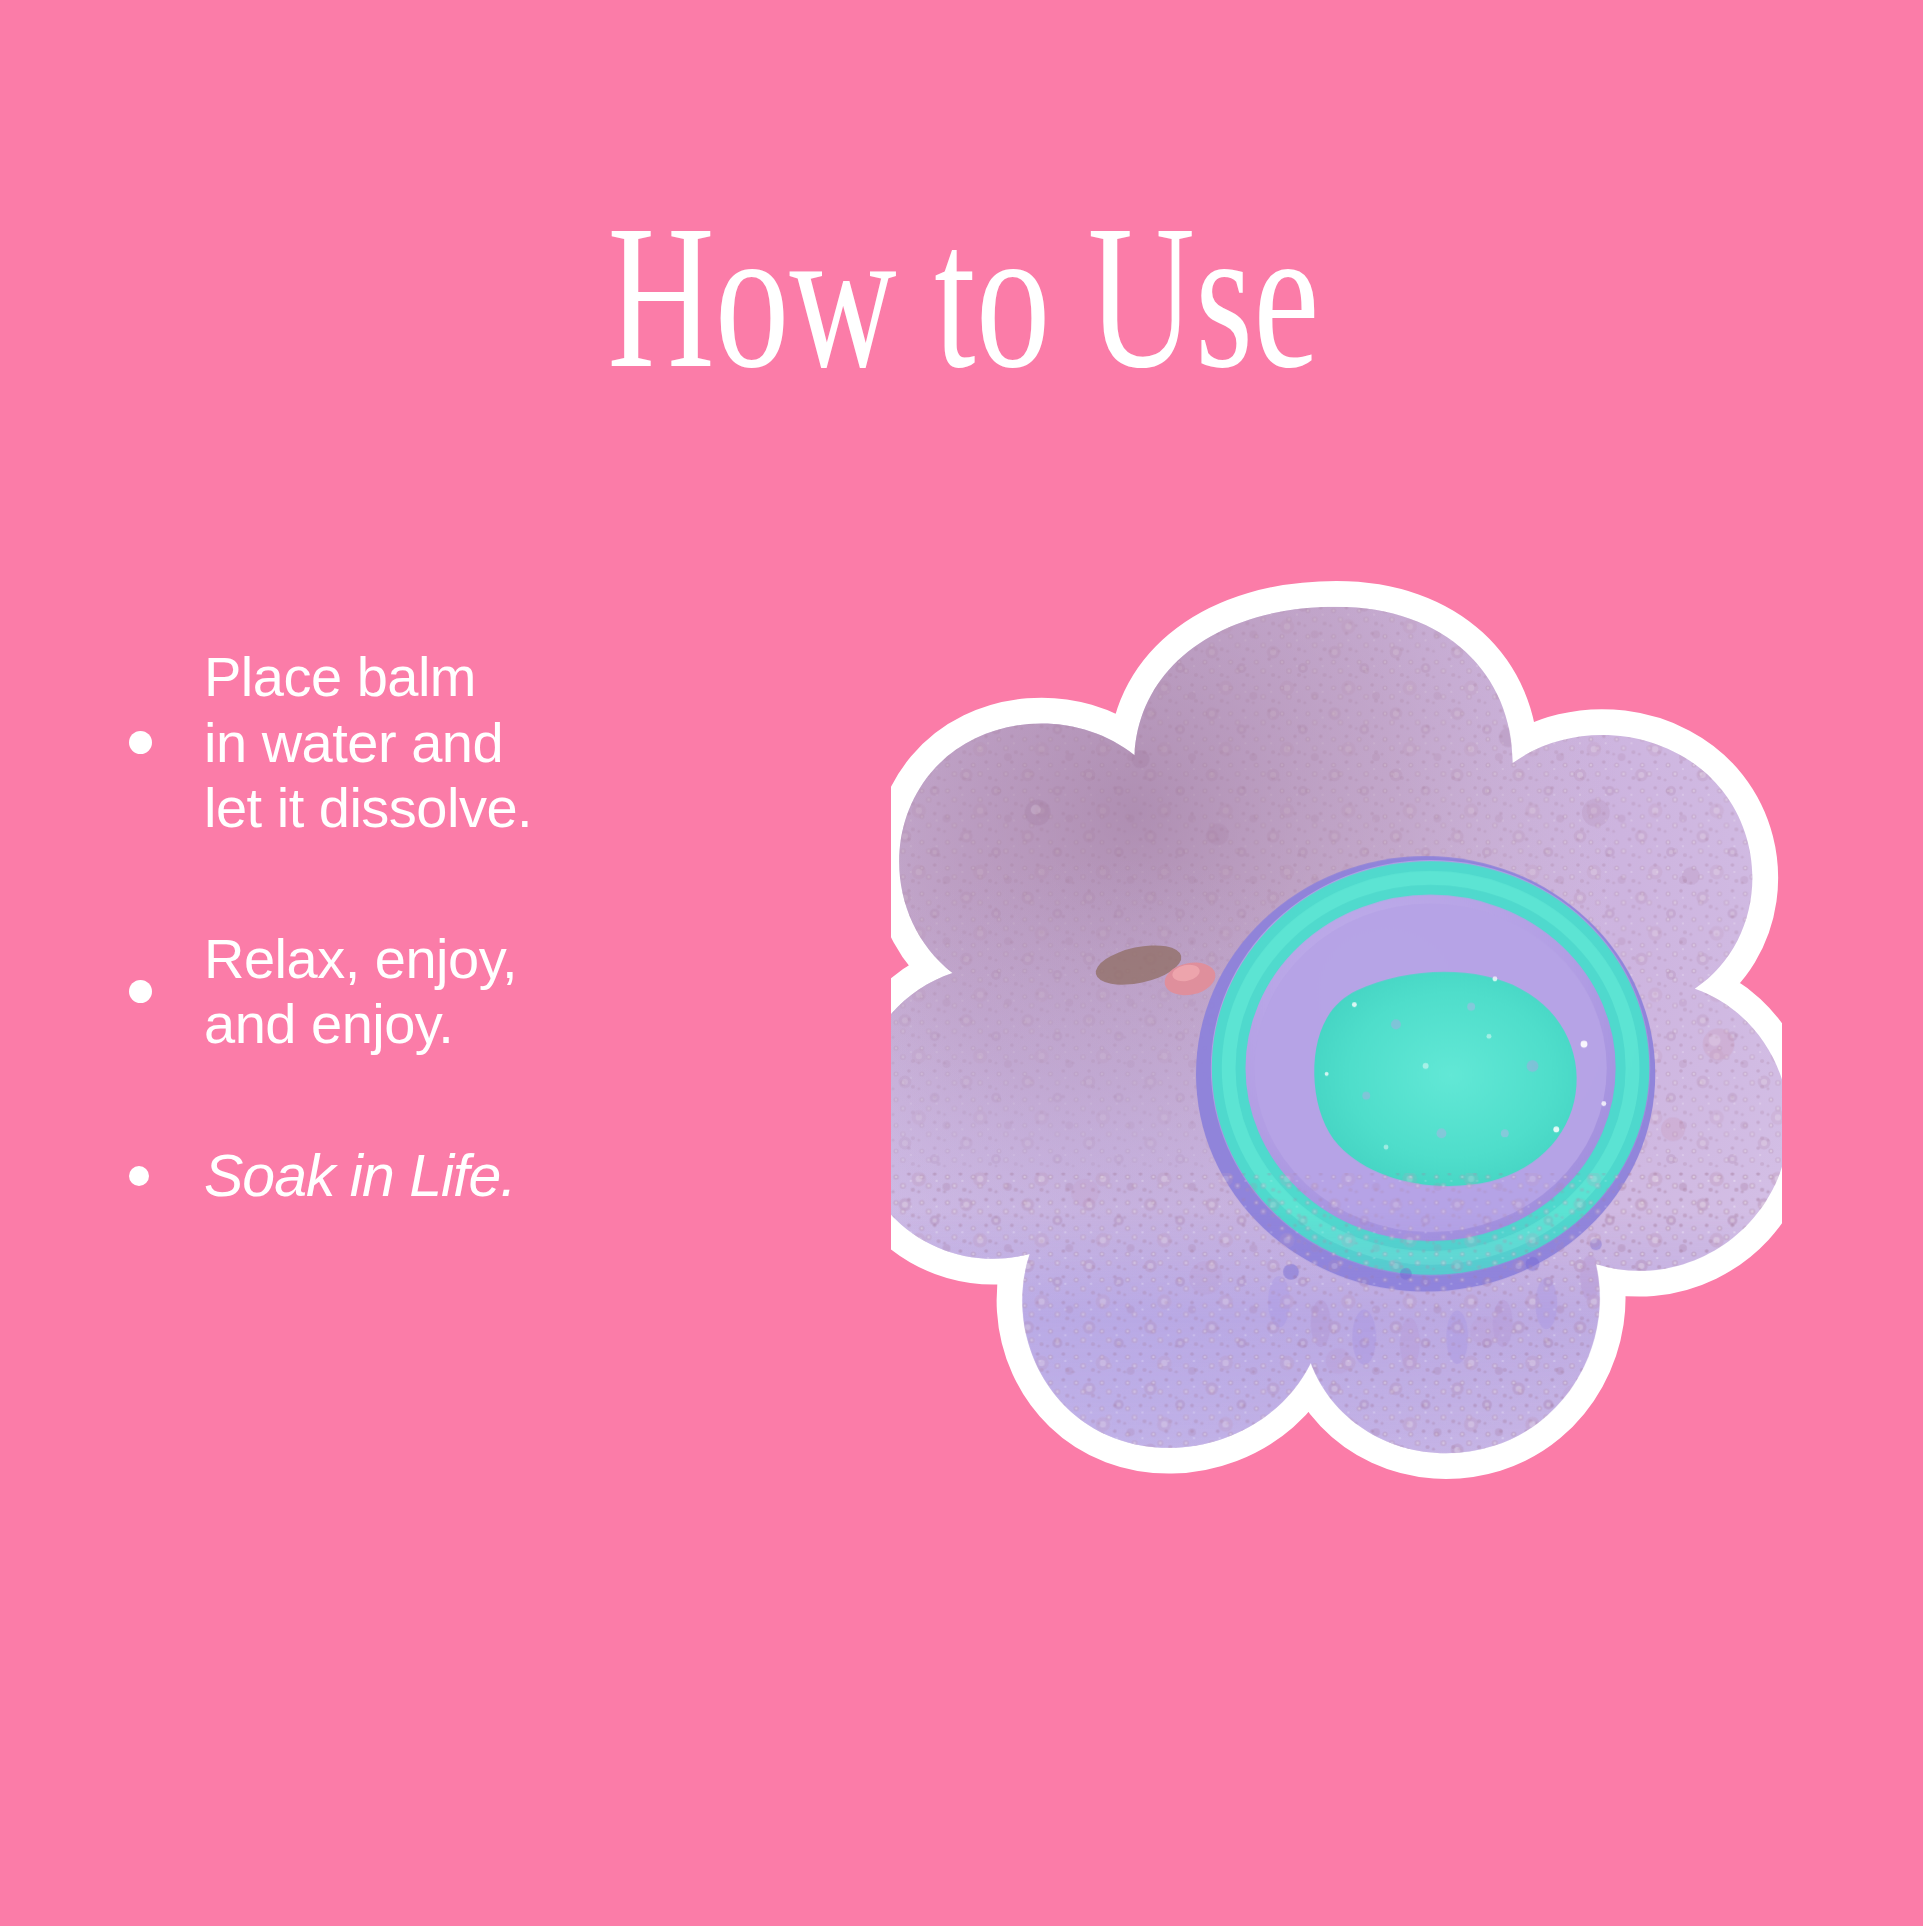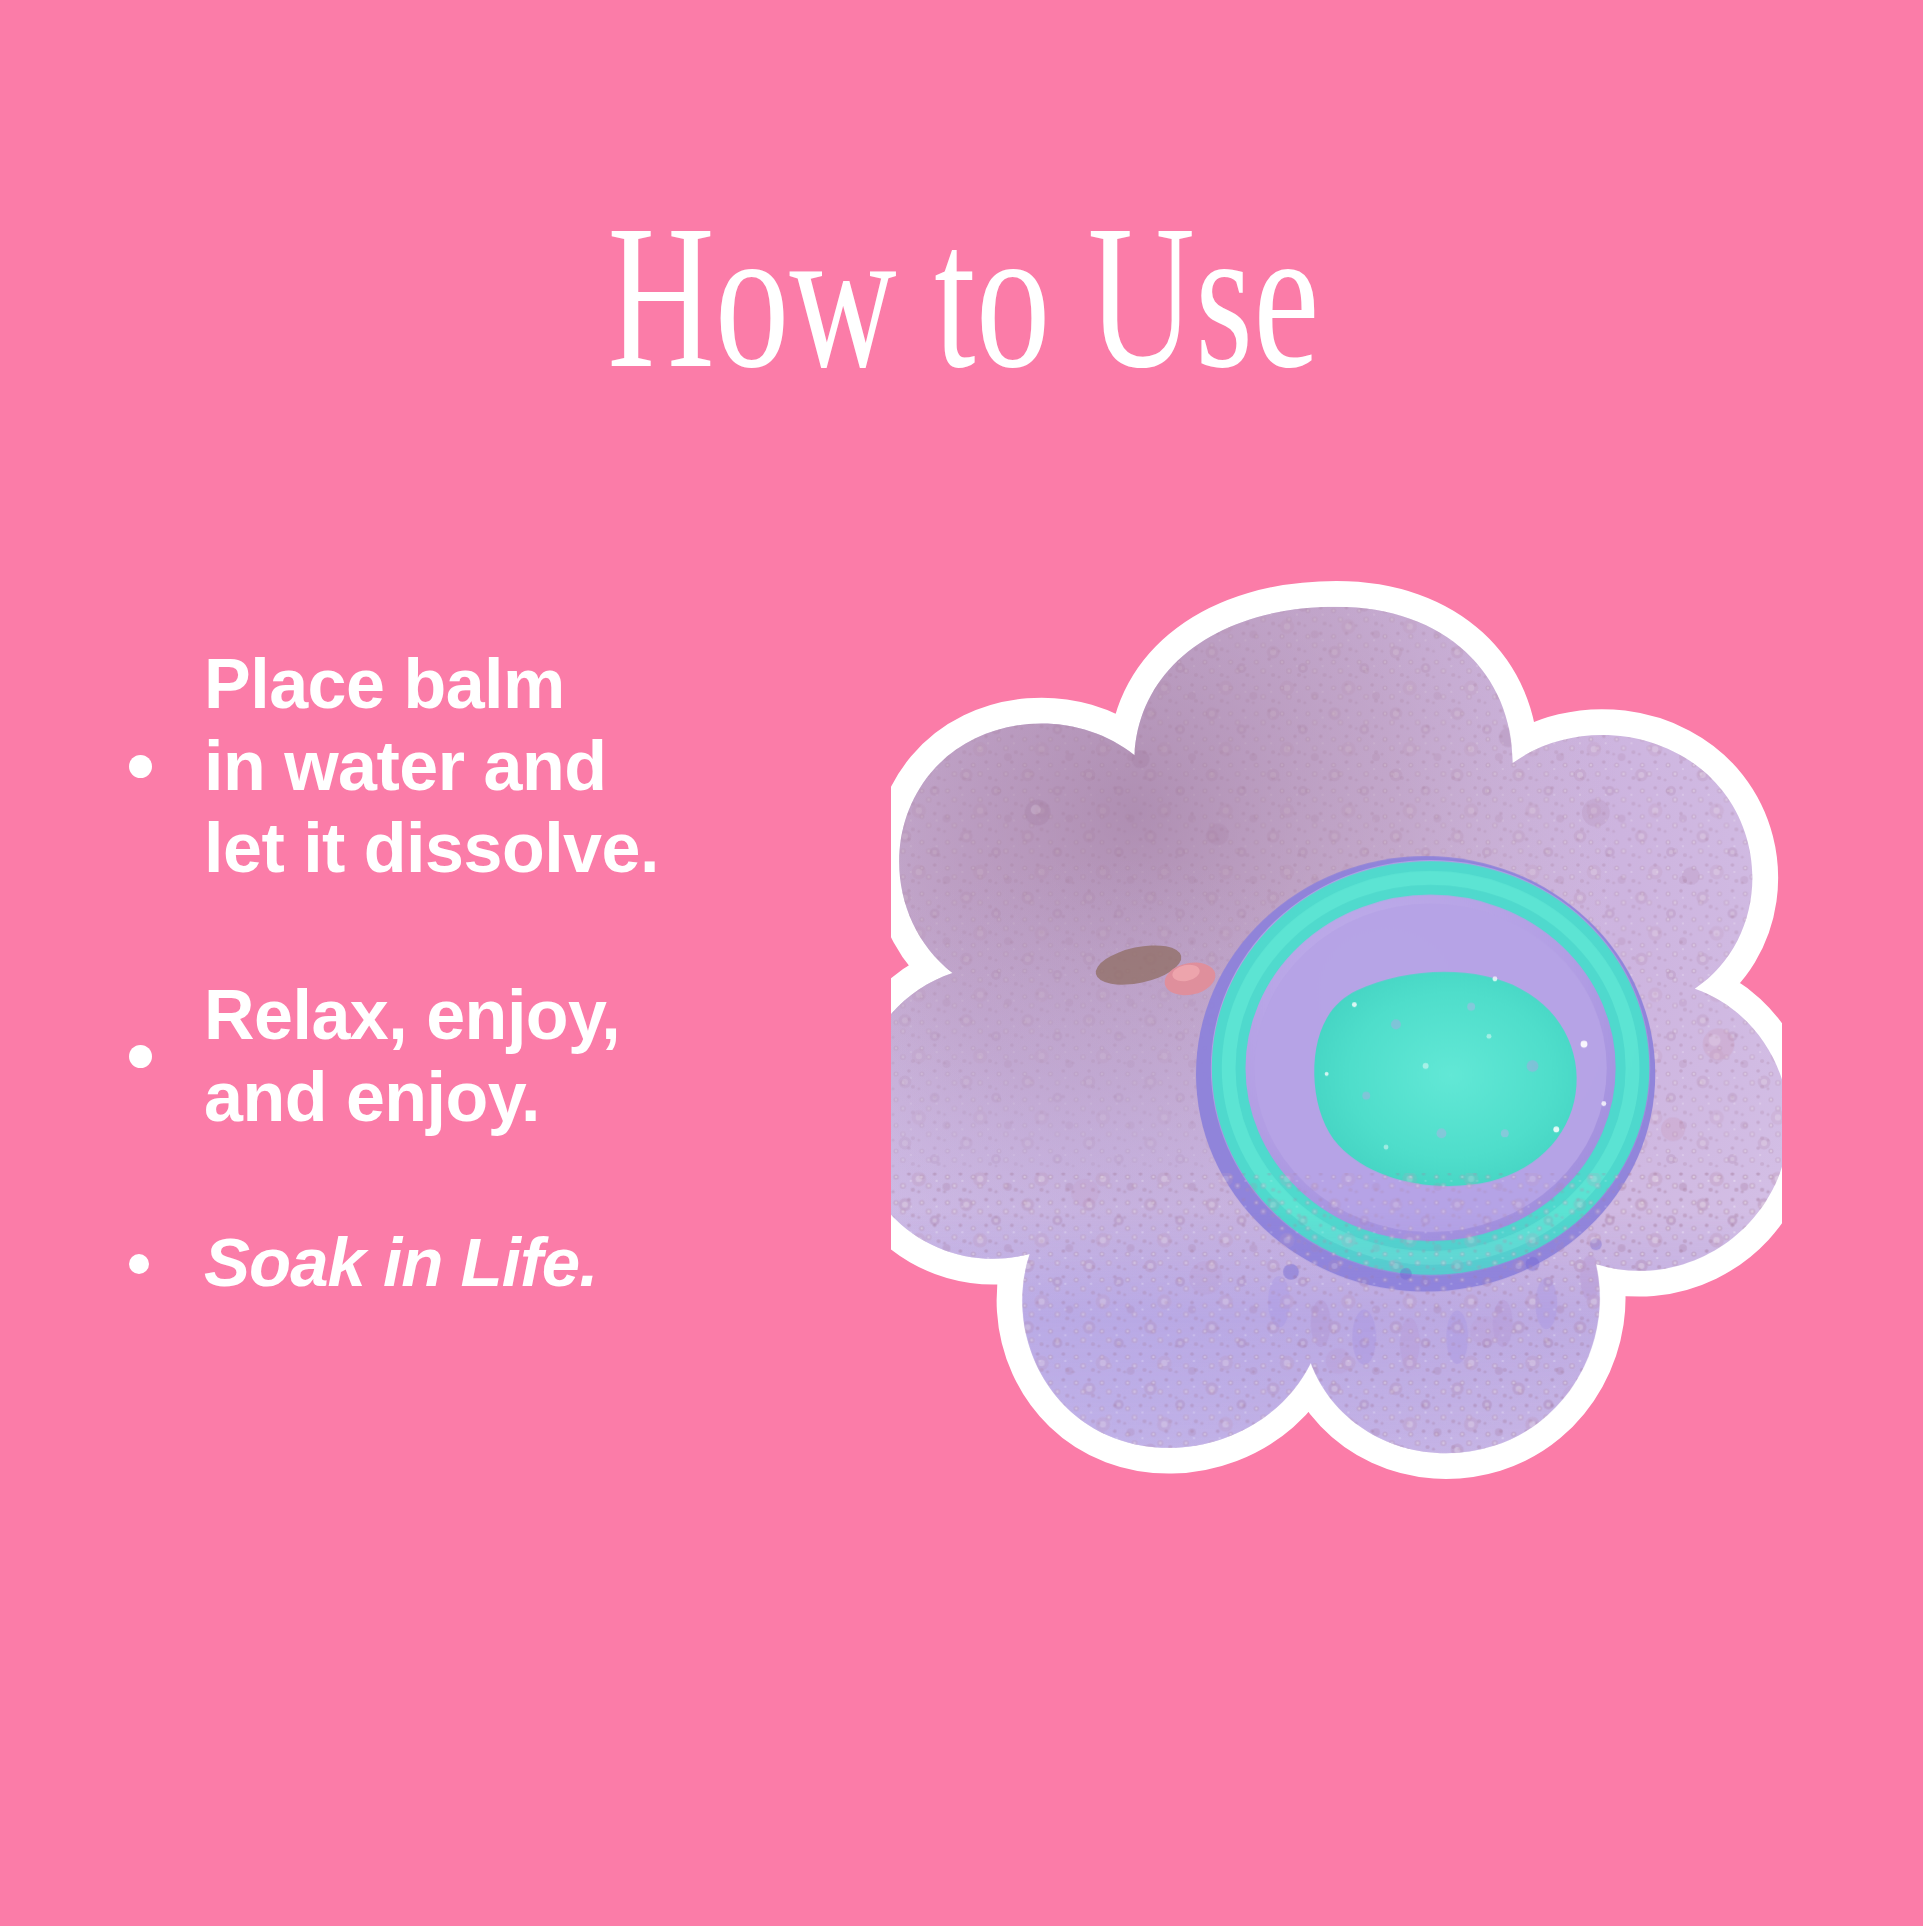--- a/index.html
+++ b/index.html
@@ -68,30 +68,30 @@
     background: #FFFFFF;
   }
   .step-3 .bullet {
     width: 20px;
     height: 20px;
   }
 
   .step-text {
     color: #FFFFFF;
     font-family: "Liberation Sans", sans-serif;
-    font-weight: 700;
-    font-size: 70px;
+    font-weight: 400;
+    font-size: 56px;
     line-height: 1.17;
     letter-spacing: -0.5px;
     white-space: pre-line;
   }
   .step-3 .step-text {
-    font-weight: 700;
+    font-weight: 400;
     font-style: italic;
-    font-size: 69px;
+    font-size: 59px;
     letter-spacing: -1px;
   }
 
   
   #flower-wrap {
     position: absolute;
     left: 891px;
     top: 579px;
     width: 891px;
     height: 970px;

